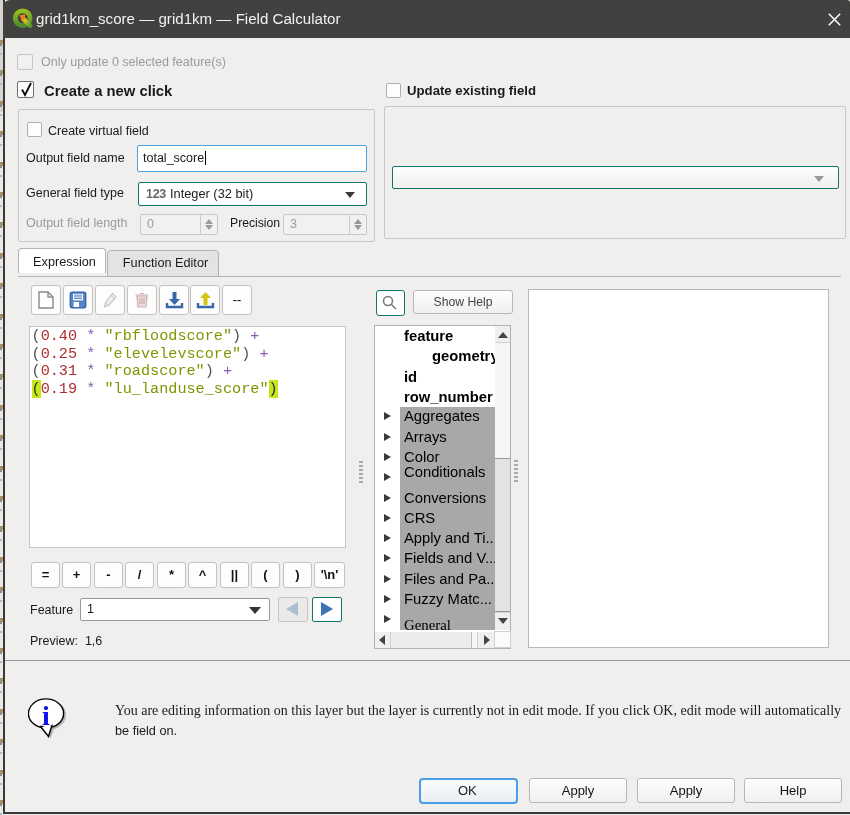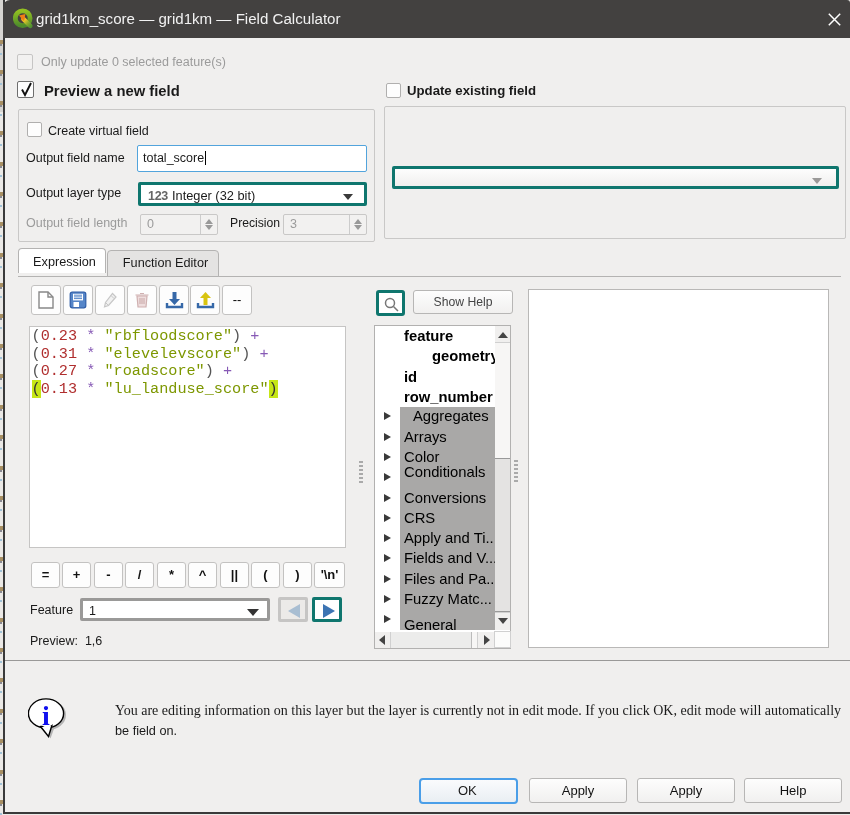--- a/index.html
+++ b/index.html
@@ -11,21 +11,21 @@
 #ledge { left:3px; top:0; width:2px; height:813px; background:#3a3a3a; }
 #bedge { left:3px; top:811.5px; width:847px; height:2px; background:#3a3a3a; }
 #titlebar { left:3px; top:0; width:847px; height:38px; background:#434140; border-radius:7px 3px 0 0; }
 #title { left:36px; top:9.5px; color:#f1f1f1; font-size:15.1px; }
 .cb { position:absolute; width:16px; height:16px; background:#fdfdfd; border:1px solid #b0afae; border-radius:2px; }
 .cb.dis { background:#f2f1f0; border-color:#c6c5c4; }
 .lbl { position:absolute; font-size:12.5px; color:#1a1a1a; white-space:nowrap; line-height:15px; }
 .lbl.gray { color:#9b9b9b; }
 .lbl.b { font-weight:bold; font-size:14px; line-height:16px; }
 .groupbox { position:absolute; border:1px solid #c9c8c7; border-radius:2px; }
-.input { position:absolute; background:#fff; border:3px solid #0f766e; border-radius:2px; font-size:12.5px; color:#1a1a1a; }
+.input { position:absolute; background:#fff; border:1px solid #0f766e; border-radius:2px; font-size:12.5px; color:#1a1a1a; }
 .tab { position:absolute; border:1px solid #b4b3b2; font-size:12.7px; text-align:center; color:#1a1a1a; text-indent:5px; }
 .tbtn { position:absolute; width:30px; height:30px; background:#fdfdfd; border:1px solid #c3c2c1; border-radius:3px; }
 .opbtn { position:absolute; height:26px; background:#fdfdfd; border:1px solid #c3c2c1; border-radius:3px; font-size:13px; font-weight:bold; color:#111; text-align:center; line-height:23px; }
 #code { left:29px; top:326px; width:317px; height:222px; background:#fff; border:1px solid #c6c5c4; font-family:"Liberation Mono", monospace; font-size:15.2px; line-height:17.6px; padding:1px 0 0 1.5px; white-space:pre; }
 .num { color:#b02e2e; }
 .op { color:#8659b5; }
 .str { color:#7d9700; }
 .par { color:#555; }
 .hl { background:#c6e617; color:#333; }
 .row { position:absolute; white-space:nowrap; font-size:14.8px; line-height:17px; }
@@ -147,31 +147,31 @@
     <path d="M0.8 0.8 L12.2 12.2 M12.2 0.8 L0.8 12.2" stroke="#ffffff" stroke-width="1.5"></path>
   </svg>
 
 <div class="cb dis" style="left:17px;top:54px;"></div>
 <div class="lbl gray" style="left:41px;top:55px;">Only update 0 selected feature(s)</div>
 
 <div class="cb" style="left:17px;top:81px;width:17px;height:17px;border-color:#6e6e6e;"></div>
 <svg class="abs" style="left:20px;top:82px" width="13" height="15" viewBox="0 0 13 15">
     <path d="M2 7.5 L5 13 L11 1" stroke="#111" stroke-width="1.9" fill="none"></path>
   </svg>
-<div class="lbl b" style="left:44px;top:83px;font-size:14.8px;">Preview a new field</div>
+<div class="lbl b" style="left:44px;top:83px;font-size:14.8px;">Create a new click</div>
 
 <div class="cb" style="left:386px;top:83px;width:15px;height:15px;"></div>
 <div class="lbl b" style="left:407px;top:83px;font-size:13.2px;">Update existing field</div>
 
 <div class="groupbox" style="left:18px;top:109px;width:357px;height:133px;"></div>
 <div class="cb" style="left:27px;top:122px;width:15px;height:15px;"></div>
 <div class="lbl" style="left:48px;top:124px;">Create virtual field</div>
 <div class="lbl" style="left:26px;top:151px;">Output field name</div>
 <div class="input" style="left:137px;top:145px;width:230px;height:27px;border:1px solid #52a4dc;line-height:25px;padding-left:5px;">total_score<span style="border-left:1px solid #000;margin-left:1px;"></span></div>
-<div class="lbl" style="left:26px;top:186px;">Output layer type</div>
+<div class="lbl" style="left:26px;top:186px;">General field type</div>
 <div class="input" style="left:138px;top:182px;width:229px;height:24px;line-height:22px;">
   <span style="color:#666;font-weight:bold;font-size:12.5px;letter-spacing:-0.3px;margin-left:7px;">123</span><span style="margin-left:4px;font-size:12.8px;">Integer (32 bit)</span>
   <span style="position:absolute;right:11px;top:9px;width:0;height:0;border-top:6px solid #3a3a3a;border-left:5px solid transparent;border-right:5px solid transparent;"></span>
 </div>
 <div class="lbl gray" style="left:26px;top:216px;">Output field length</div>
 <div class="spin" style="left:140px;top:214px;width:78px;height:21px;line-height:19px;"><span style="margin-left:6px;">0</span><span class="spinbtn"></span><span class="sup"></span><span class="sdn"></span></div>
 <div class="lbl" style="left:230px;top:216px;font-size:12.2px;">Precision</div>
 <div class="spin" style="left:283px;top:214px;width:84px;height:21px;line-height:19px;"><span style="margin-left:6px;">3</span><span class="spinbtn"></span><span class="sup"></span><span class="sdn"></span></div>
 
 <div class="groupbox" style="left:384px;top:106px;width:462px;height:133px;"></div>
@@ -212,24 +212,24 @@
     <path d="M9.5 2 L9.5 10" stroke="#3668a8" stroke-width="4"></path>
     <path d="M4 9 L9.5 15 L15 9 Z" fill="#3668a8"></path>
     <path d="M2 13 L2 17 L17 17 L17 13" fill="none" stroke="#3668a8" stroke-width="2.4"></path>
   </svg>
 <svg class="abs" style="left:196px;top:290px" width="19" height="20" viewBox="0 0 19 20">
     <path d="M9.5 8 L9.5 15" stroke="#d8c410" stroke-width="4"></path>
     <path d="M4 8 L9.5 2 L15 8 Z" fill="#d8c410"></path>
     <path d="M2 13 L2 17 L17 17 L17 13" fill="none" stroke="#3668a8" stroke-width="2.4"></path>
   </svg>
 
-<div id="code" class="abs"><span class="par">(</span><span class="num">0.23</span> <span class="op">*</span> <span class="str">"rbfloodscore"</span><span class="par">)</span> <span class="op">+</span>
-<span class="par">(</span><span class="num">0.31</span> <span class="op">*</span> <span class="str">"elevelevscore"</span><span class="par">)</span> <span class="op">+</span>
-<span class="par">(</span><span class="num">0.27</span> <span class="op">*</span> <span class="str">"roadscore"</span><span class="par">)</span> <span class="op">+</span>
-<span class="hl">(</span><span class="num">0.13</span> <span class="op">*</span> <span class="str">"lu_landuse_score"</span><span class="str hl">)</span></div>
+<div id="code" class="abs"><span class="par">(</span><span class="num">0.40</span> <span class="op">*</span> <span class="str">"rbfloodscore"</span><span class="par">)</span> <span class="op">+</span>
+<span class="par">(</span><span class="num">0.25</span> <span class="op">*</span> <span class="str">"elevelevscore"</span><span class="par">)</span> <span class="op">+</span>
+<span class="par">(</span><span class="num">0.31</span> <span class="op">*</span> <span class="str">"roadscore"</span><span class="par">)</span> <span class="op">+</span>
+<span class="hl">(</span><span class="num">0.19</span> <span class="op">*</span> <span class="str">"lu_landuse_score"</span><span class="str hl">)</span></div>
 
 <svg class="abs" style="left:359px;top:461px" width="5" height="22" viewBox="0 0 5 22">
     <g fill="#aaa">
       <rect y="0" width="4" height="2"></rect>
       <rect y="4" width="4" height="2"></rect>
       <rect y="8" width="4" height="2"></rect>
       <rect y="12" width="4" height="2"></rect>
       <rect y="16" width="4" height="2"></rect>
       <rect y="20" width="4" height="2"></rect>
     </g>
@@ -277,41 +277,41 @@
 <div class="btn" style="left:413px;top:290px;width:100px;height:24px;color:#444;font-size:12.2px;line-height:22px;">Show Help</div>
 
 <div class="abs" style="left:374px;top:325px;width:137px;height:324px;background:#fff;border:1px solid #b2b1b0;"></div>
 <div class="row" style="left:404px;top:328px;font-weight:bold;">feature</div>
 <div class="row" style="left:404px;top:348.3px;font-weight:bold;margin-left:28px;">geometry</div>
 <div class="row" style="left:404px;top:368.6px;font-weight:bold;">id</div>
 <div class="row" style="left:404px;top:388.9px;font-weight:bold;">row_number</div>
 <div class="abs" style="left:400px;top:406.7px;width:95px;height:223px;background:#a9a8a7;"></div>
 <div id="grouprows">
 <div class="tri" style="left:384px;top:412.3px;"></div>
-<div class="row" style="left:413px;top:408.3px;">Aggregates</div>
+<div class="row" style="left:404px;top:408.3px;">Aggregates</div>
 <div class="tri" style="left:384px;top:432.6px;"></div>
 <div class="row" style="left:404px;top:428.6px;">Arrays</div>
 <div class="tri" style="left:384px;top:452.9px;"></div>
 <div class="row" style="left:404px;top:448.9px;">Color</div>
 <div class="tri" style="left:384px;top:473.2px;"></div>
 <div class="row" style="left:404px;top:464px;">Conditionals</div>
 <div class="tri" style="left:384px;top:493.5px;"></div>
 <div class="row" style="left:404px;top:489.5px;">Conversions</div>
 <div class="tri" style="left:384px;top:513.8px;"></div>
 <div class="row" style="left:404px;top:509.8px;">CRS</div>
 <div class="tri" style="left:384px;top:534.1px;"></div>
 <div class="row" style="left:404px;top:530.1px;">Apply and Ti...</div>
 <div class="tri" style="left:384px;top:554.4px;"></div>
 <div class="row" style="left:404px;top:550.4px;">Fields and V...</div>
 <div class="tri" style="left:384px;top:574.7px;"></div>
 <div class="row" style="left:404px;top:570.7px;">Files and Pa...</div>
 <div class="tri" style="left:384px;top:595.0px;"></div>
 <div class="row" style="left:404px;top:591.0px;">Fuzzy Matc...</div>
 <div class="tri" style="left:384px;top:615.3px;"></div>
-<div class="row" style="left:404px;top:617px;">General</div>
+<div class="row" style="left:404px;top:617px;font-family:Liberation Serif, serif;">General</div>
 </div>
 
 <div class="abs" style="left:495px;top:326px;width:15px;height:304px;background:#f7f6f5;">
   <div class="abs" style="left:0;top:0;width:15px;height:17px;background:#f0efee;border-bottom:1px solid #d0d0d0;"></div>
   <span style="position:absolute;left:2.5px;top:6px;width:0;height:0;border-bottom:6px solid #444;border-left:5px solid transparent;border-right:5px solid transparent;"></span>
   <div class="abs" style="left:0;top:132px;width:15px;height:154px;background:#e4e3e2;border-top:1px solid #999;border-bottom:1px solid #999;"></div>
   <div class="abs" style="left:0;bottom:0;width:15px;height:18px;background:#f0efee;border-top:1px solid #d0d0d0;"></div>
   <span style="position:absolute;left:2.5px;bottom:6px;width:0;height:0;border-top:6px solid #444;border-left:5px solid transparent;border-right:5px solid transparent;"></span>
 </div>
 <div class="abs" style="left:494px;top:631px;width:17px;height:17px;background:#fcfcfb;border:1px solid #d0d0d0;"></div>

